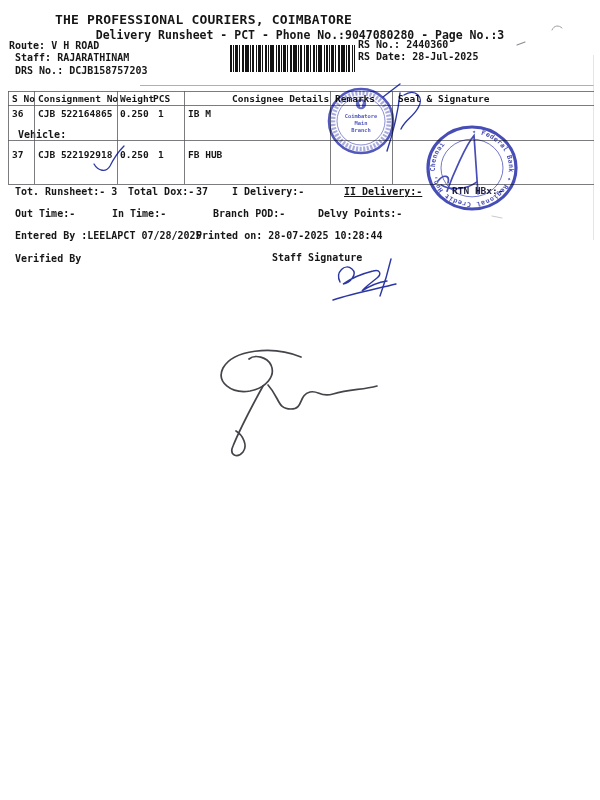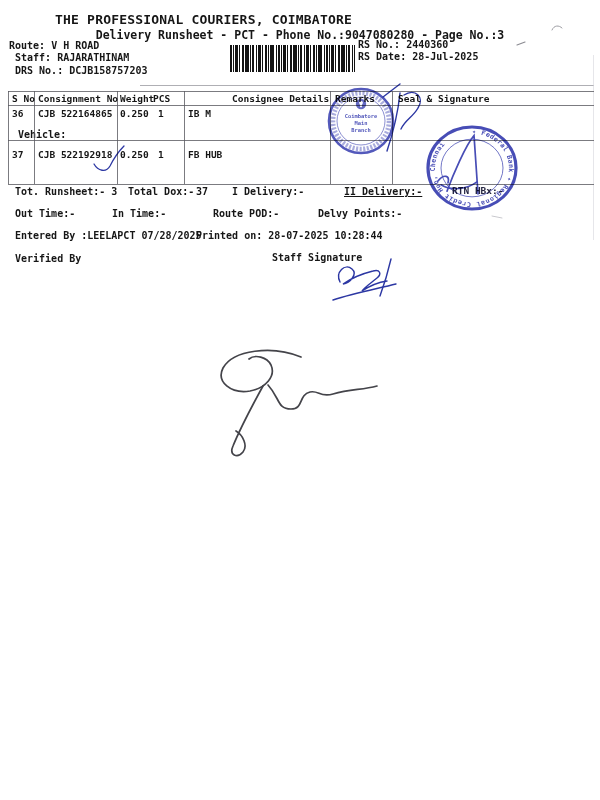--- a/index.html
+++ b/index.html
@@ -88,21 +88,21 @@
     <span>Tot. Runsheet:-</span><span class="val" style="margin-left:6px;">3</span>
   </div>
   <div class="abs sum" style="top:186px;left:128px;">Total Dox:-</div>
   <div class="abs sum" style="top:186px;left:196px;">37</div>
   <div class="abs sum" style="top:186px;left:232px;">I Delivery:-</div>
   <div class="abs sum" style="top:186px;left:344px;text-decoration:underline;">II Delivery:-</div>
   <div class="abs overlap-txt" style="top:185px;left:452px;">RTN HBx:-</div>
 
   <div class="abs sum" style="top:208px;left:15px;">Out Time:-</div>
   <div class="abs sum" style="top:208px;left:112px;">In Time:-</div>
-  <div class="abs sum" style="top:208px;left:213px;">Route POD:-</div>
+  <div class="abs sum" style="top:208px;left:213px;">Branch POD:-</div>
   <div class="abs sum" style="top:208px;left:318px;">Delvy Points:-</div>
 
   <div class="abs sum" style="top:230px;left:15px;text-align:center;">Entered By :LEELAPCT 07/28/2025</div>
   <div class="abs sum" style="top:230px;left:196px;">Printed on: 28-07-2025 10:28:44</div>
 
   <div class="abs sum" style="top:253px;left:15px;">Verified By</div>
   <div class="abs sum" style="top:252px;left:272px;">Staff Signature</div>
 
   <svg class="ink" width="600" height="800" viewBox="0 0 600 800">
 

